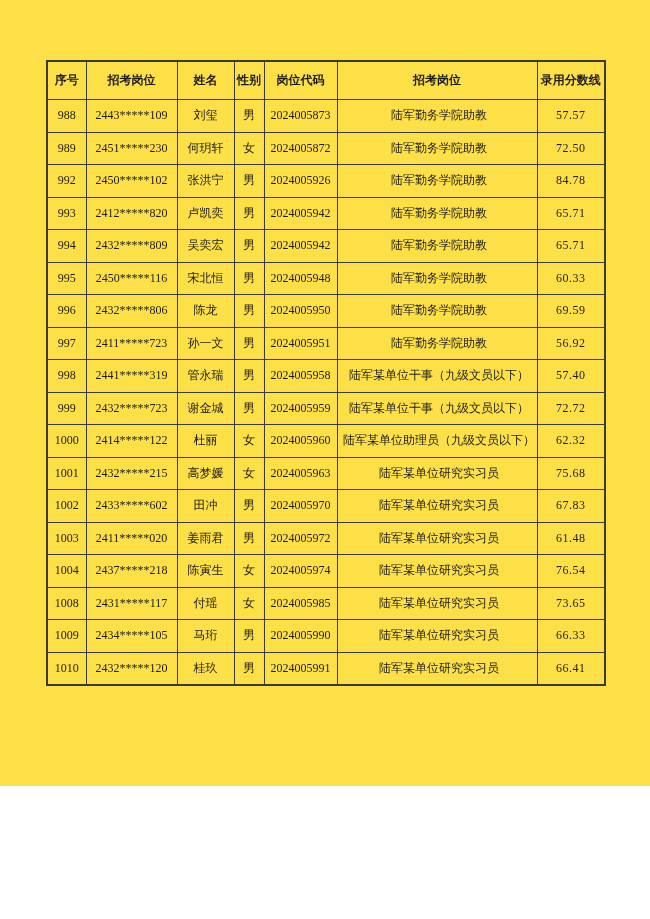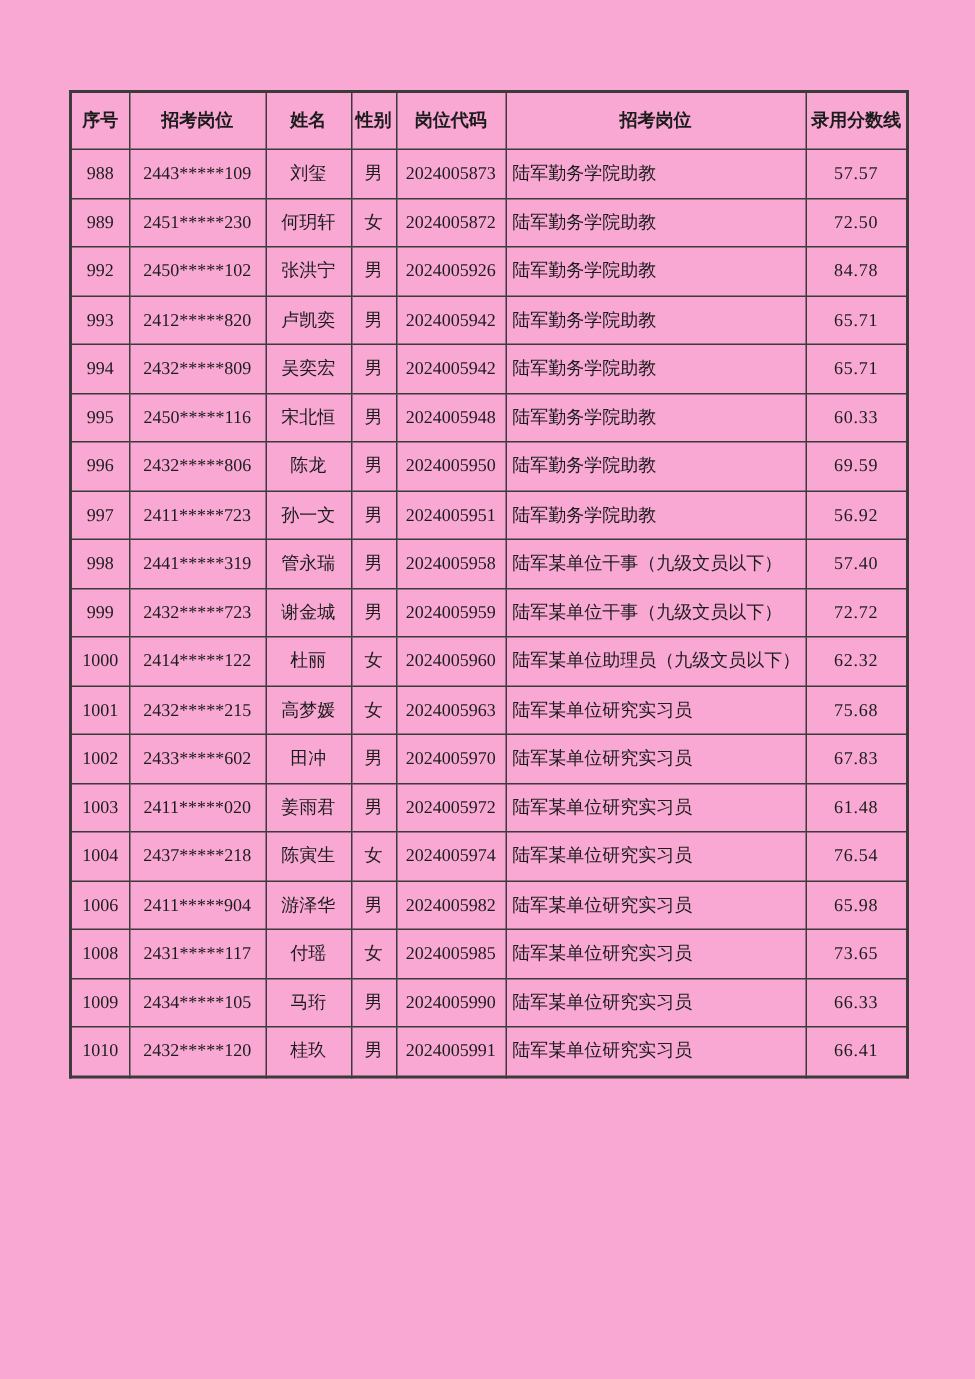--- a/index.html
+++ b/index.html
@@ -3,22 +3,22 @@
 <meta charset="utf-8">
 <style>
   html, body {
     margin: 0;
     padding: 0;
     background: #ffffff;
   }
   .page {
     position: relative;
     width: 650px;
-    height: 919px;
-    background: #f9a8d4;
+    height: 786px;
+    background: #fde047;
     font-family: "Liberation Serif", "DejaVu Serif", serif;
     color: #1c1c1c;
     overflow: hidden;
   }
   table.score-table {
     position: absolute;
     left: 46px;
     top: 60px;
     width: 558px;
     border-collapse: collapse;
@@ -37,21 +37,21 @@
   }
   table.score-table th {
     height: 37px;
     font-weight: bold;
   }
   table.score-table td {
     height: 31.5px;
     font-weight: normal;
   }
   table.score-table td.cell-position {
-    text-align: left;
+    text-align: center;
     padding-left: 4px;
   }
   table.score-table td.cell-score {
     letter-spacing: 0.5px;
   }
   col.c-no       { width: 39px; }
   col.c-ticket   { width: 91px; }
   col.c-name     { width: 57px; }
   col.c-gender   { width: 30px; }
   col.c-code     { width: 73px; }
@@ -213,29 +213,20 @@
         <tr>
           <td class="cell-no">1004</td>
           <td class="cell-ticket">2437*****218</td>
           <td class="cell-name">陈寅生</td>
           <td class="cell-gender">女</td>
           <td class="cell-code">2024005974</td>
           <td class="cell-position">陆军某单位研究实习员</td>
           <td class="cell-score">76.54</td>
         </tr>
         <tr>
-          <td class="cell-no">1006</td>
-          <td class="cell-ticket">2411*****904</td>
-          <td class="cell-name">游泽华</td>
-          <td class="cell-gender">男</td>
-          <td class="cell-code">2024005982</td>
-          <td class="cell-position">陆军某单位研究实习员</td>
-          <td class="cell-score">65.98</td>
-        </tr>
-        <tr>
           <td class="cell-no">1008</td>
           <td class="cell-ticket">2431*****117</td>
           <td class="cell-name">付瑶</td>
           <td class="cell-gender">女</td>
           <td class="cell-code">2024005985</td>
           <td class="cell-position">陆军某单位研究实习员</td>
           <td class="cell-score">73.65</td>
         </tr>
         <tr>
           <td class="cell-no">1009</td>

